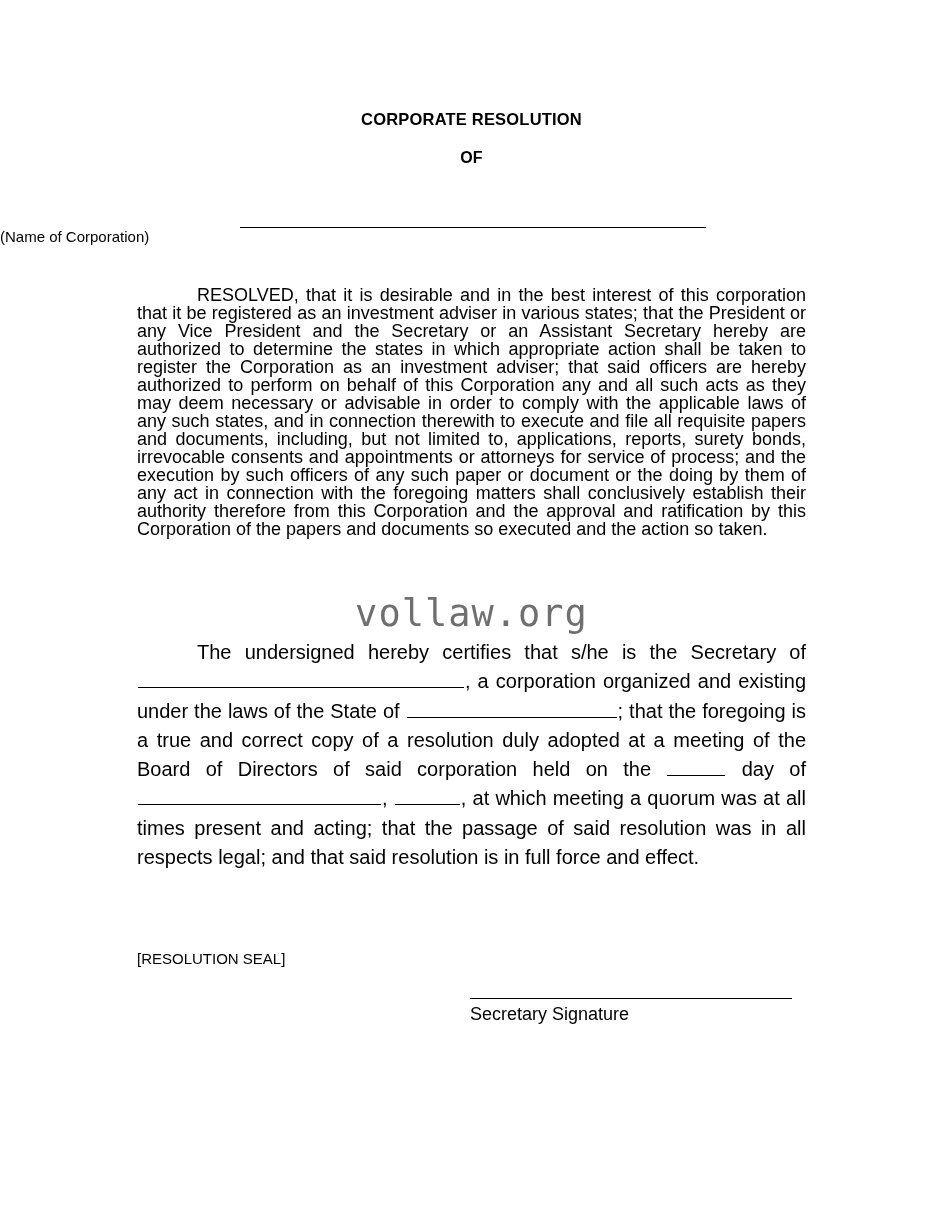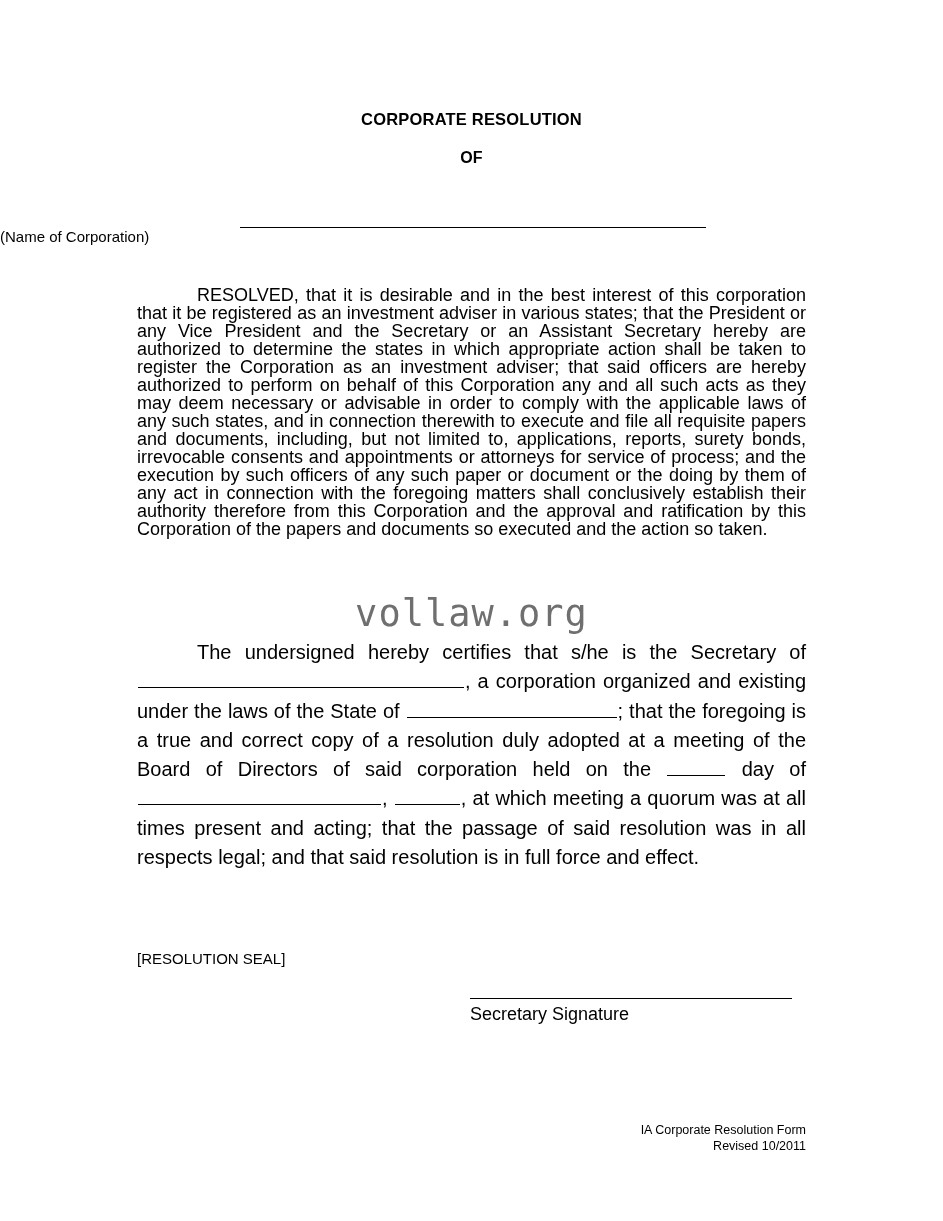--- a/index.html
+++ b/index.html
@@ -203,18 +203,14 @@
 
 
   <div class="corp-seal">[RESOLUTION SEAL]</div>
 
   <div class="sig-block" id="sig-secretary">
     <div class="sig-rule"></div>
     <div class="sig-label">Secretary Signature</div>
   </div>
 
 
-  <div class="footer">
-    <div>IA Corporate Resolution Form</div>
-    <div>Revised 10/2011</div>
-  </div>
 
 </div>
 
 </body></html>

